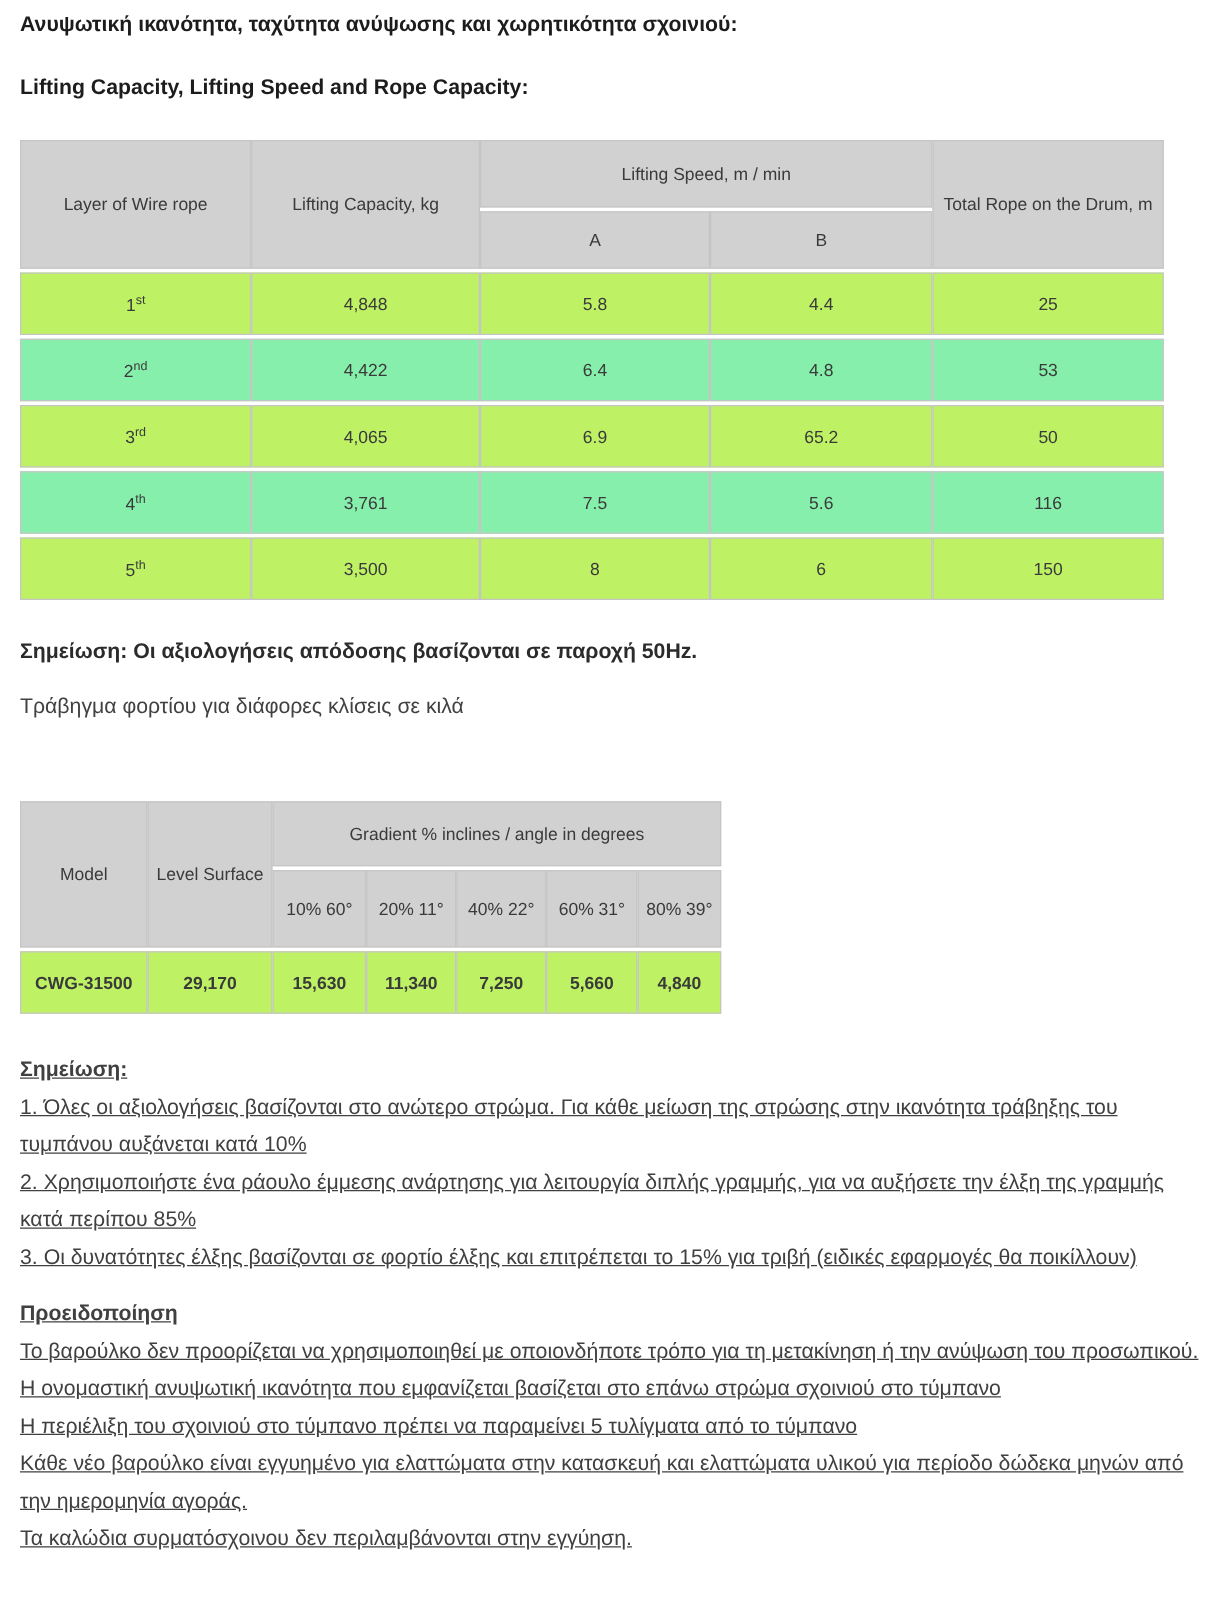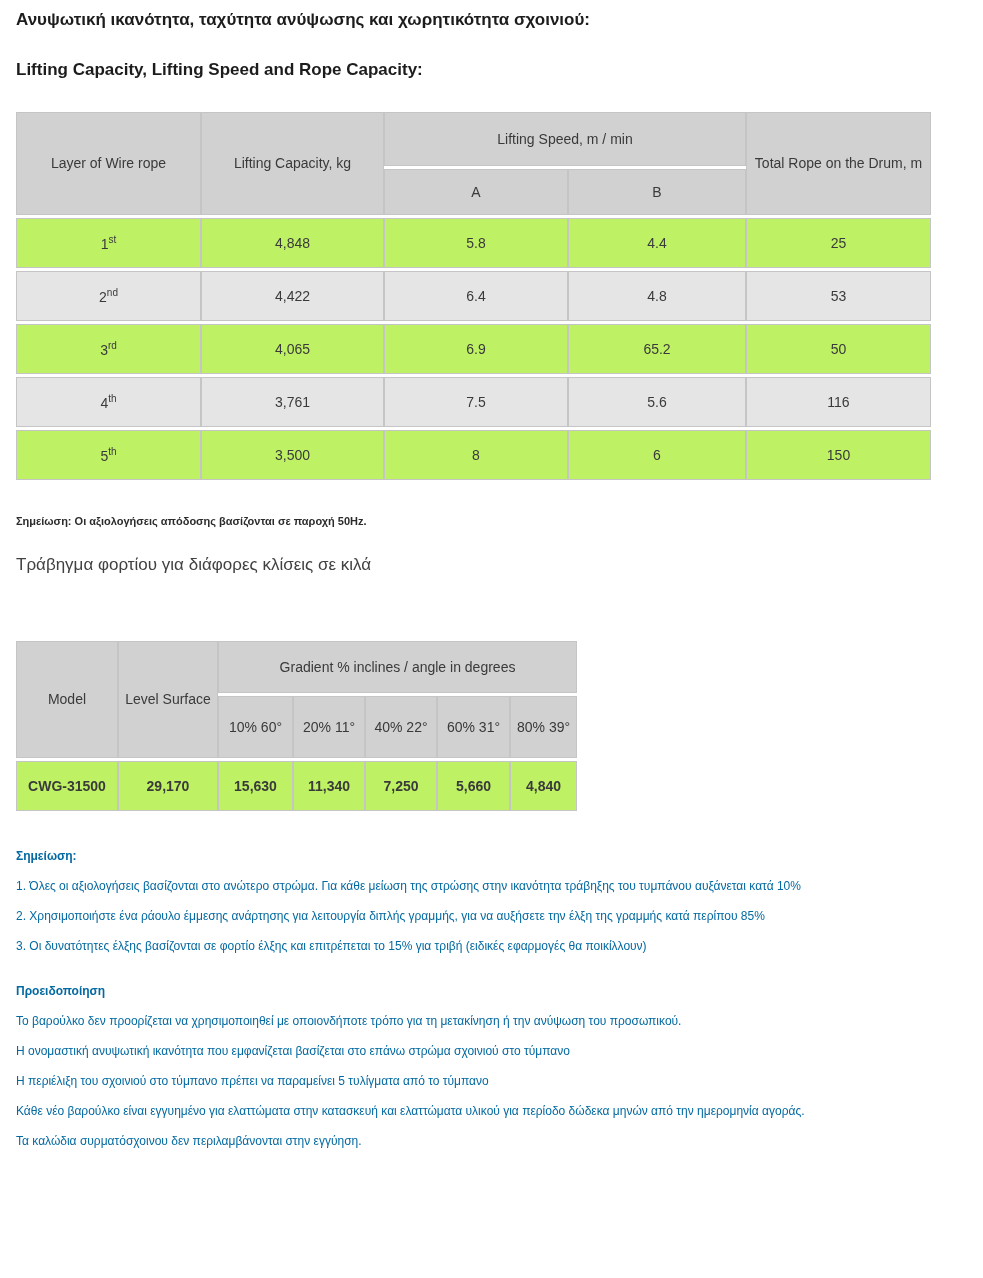--- a/index.html
+++ b/index.html
@@ -39,56 +39,57 @@
     vertical-align: middle;
     font-weight: 400;
     padding: 2px 4px;
     overflow: hidden;
   }
   .spec-table th {
     background: #d1d1d1;
     line-height: 1.45;
   }
   .spec-table td { background: #bef264; height: 44px; }
-  .spec-table tr.alt td { background: #e5e5e5; }
+  .spec-table tr.alt td { background: #86efac; }
 
   .t1 thead tr.toprow th { height: 48px; }
   .t1 thead tr.subhead th { height: 40px; }
   .t1 td sup { font-size: 10px; }
 
   .t2 thead tr.toprow th { height: 46px; }
   .t2 thead tr.subhead th { height: 56px; margin-top: 43px; }
   .t2 td { height: 44px; font-weight: bold; }
 
   .note-strong {
-    font-size: 11px;
+    font-size: 17px;
     font-weight: 700;
     color: #2b2b2b;
     margin: 0 0 22px 0;
     line-height: 22px;
   }
   .body-line {
     font-size: 17px;
     margin: 0 0 62px 0;
     line-height: 22px;
     color: #414141;
   }
   .flow-heading {
     font-size: 17px;
     font-weight: 700;
     color: #2b2b2b;
     margin: 0;
     line-height: 30px;
   }
   .flow-heading.spaced { margin-top: 15px; }
   .flow p {
-    font-size: 12px;
+    font-size: 17px;
     margin: 0;
     line-height: 30px;
-    color: #0369a1;
+    color: #404040;
+    text-decoration: underline;
   }
 </style>
 </head>
 <body>
 
 <div class="page">
 
   <p class="title-bold">Ανυψωτική ικανότητα, ταχύτητα ανύψωσης και χωρητικότητα σχοινιού:</p>
   <p class="title-bold second">Lifting Capacity, Lifting Speed and Rope Capacity:</p>
 

